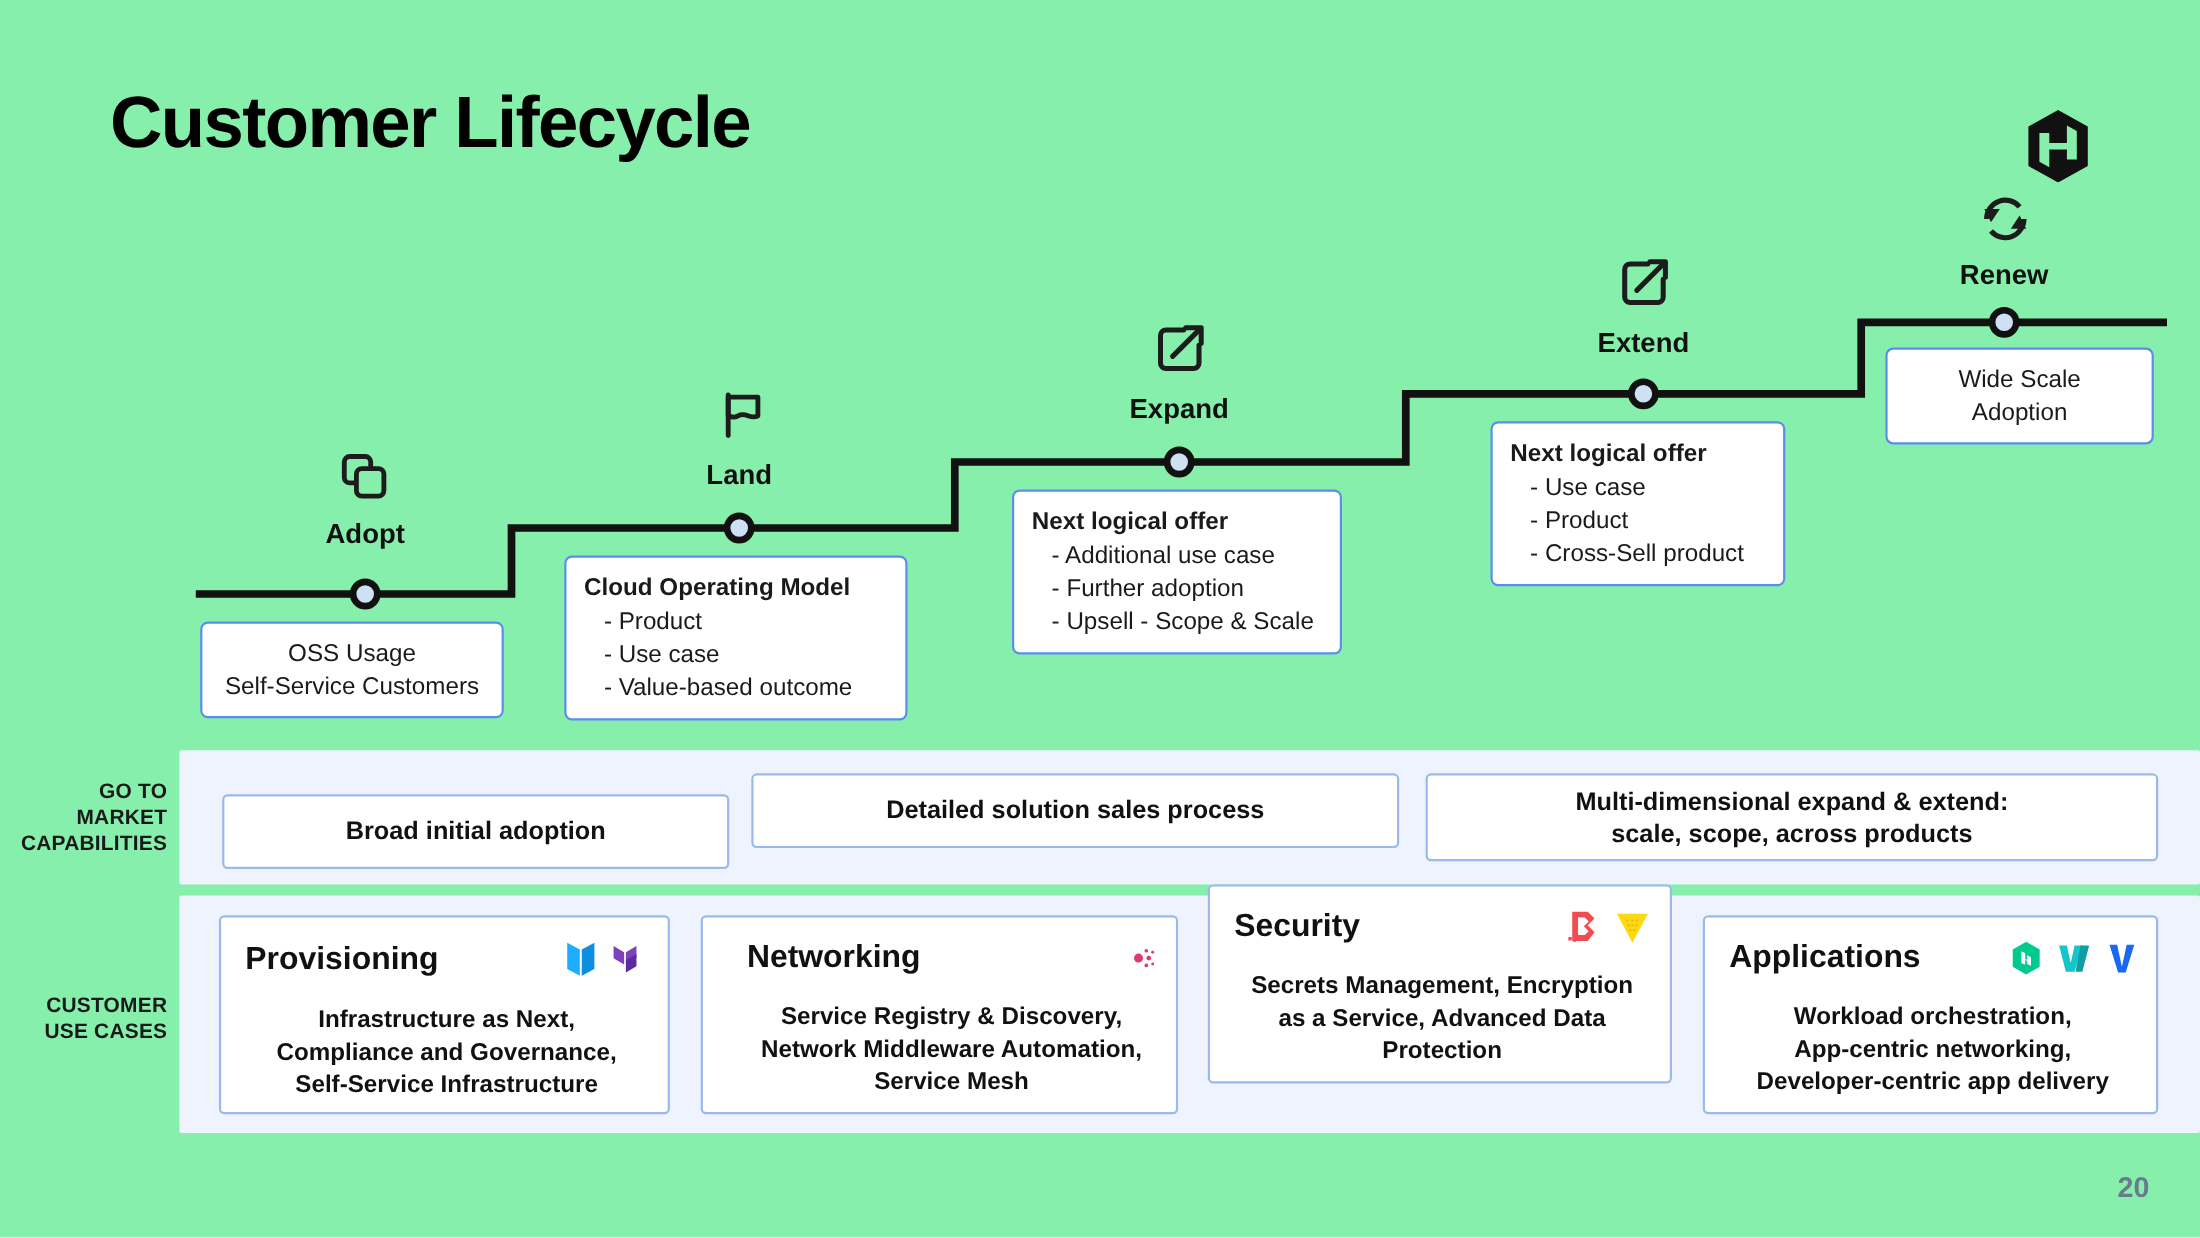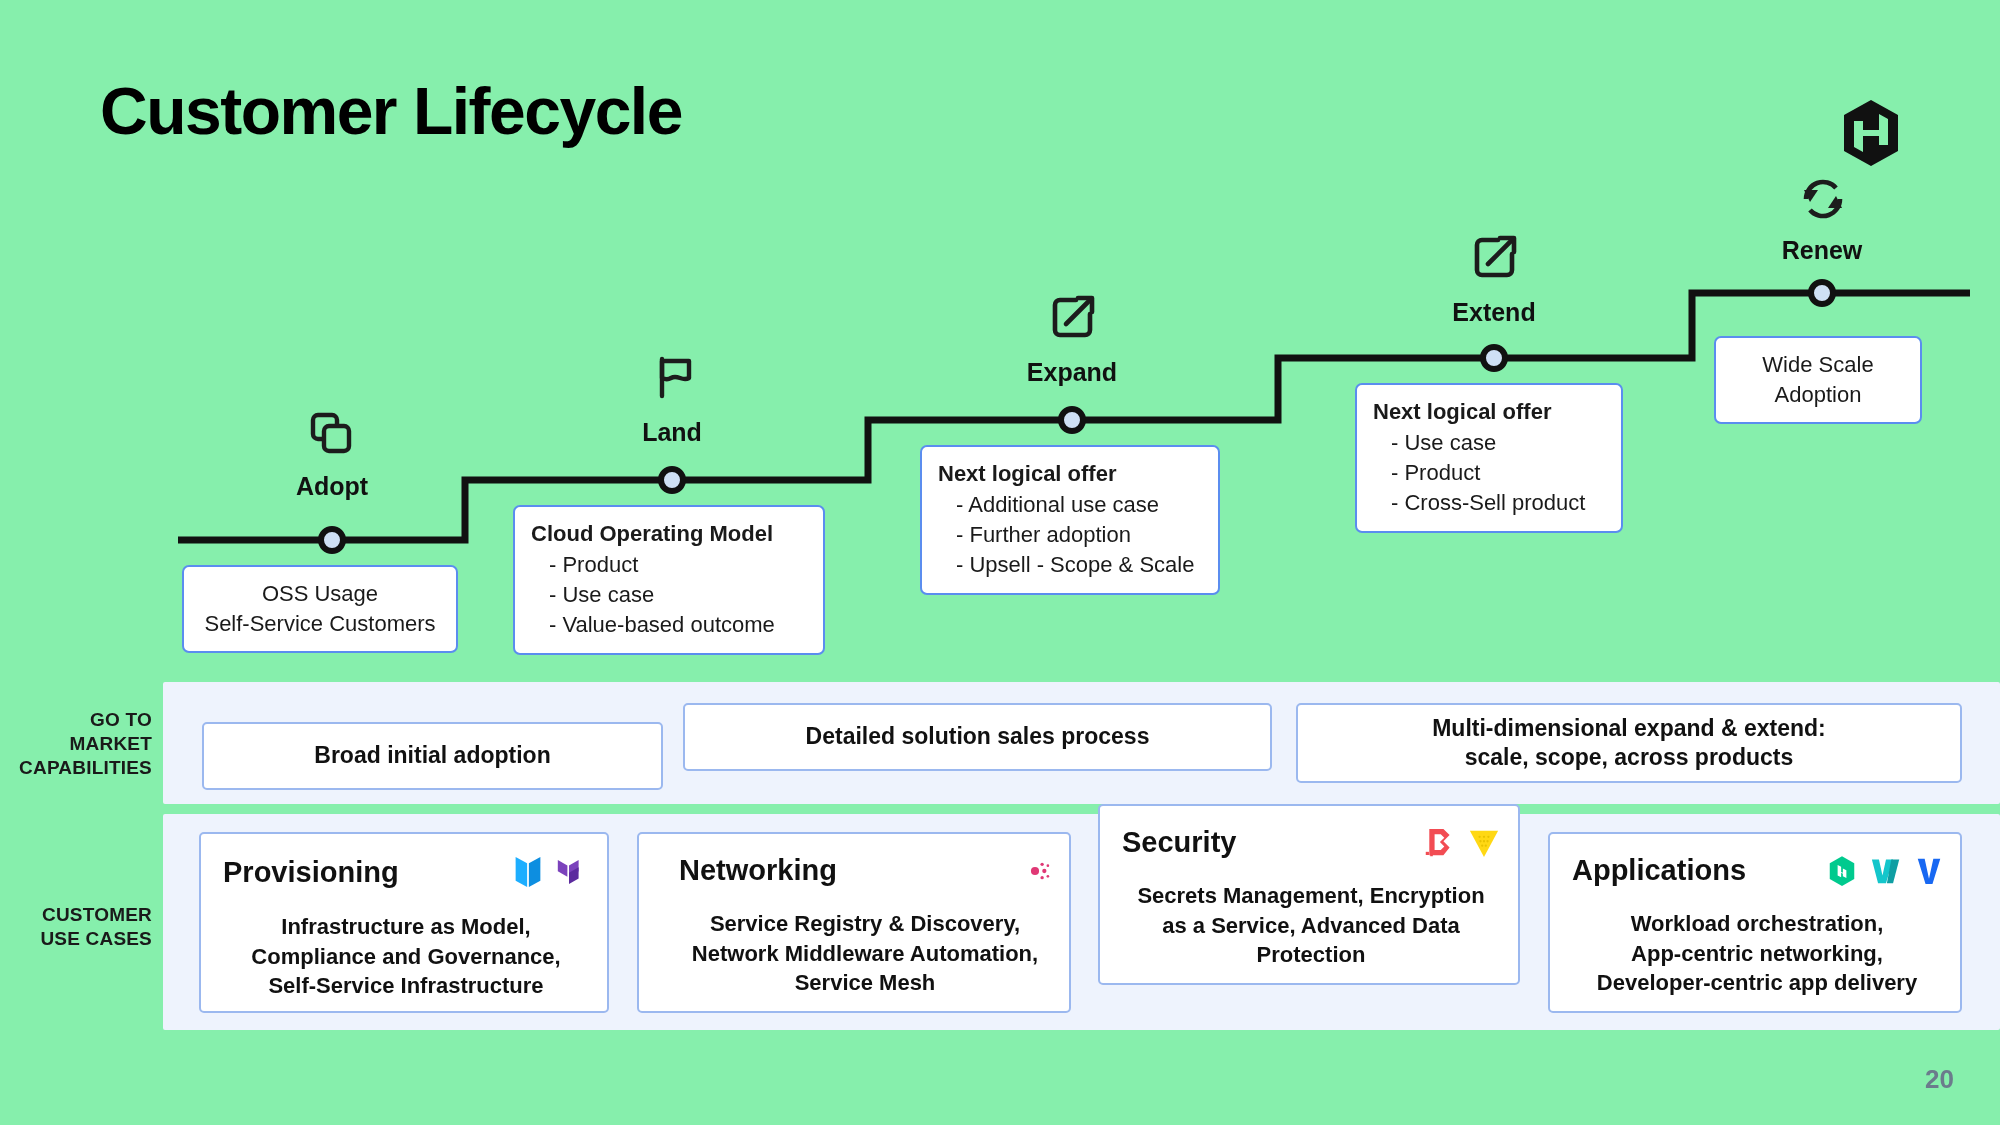--- a/index.html
+++ b/index.html
@@ -178,21 +178,21 @@
     
     <div class="stage-icon" style="left:1796px; top:172px;">
       <svg viewBox="0 0 54 54" width="54" height="54" fill="none" stroke="#1c1c1c" stroke-width="4.6" stroke-linecap="butt" aria-hidden="true">
         <path d="M44 27 a17 17 0 0 1 -30 11"></path>
         <path d="M10 27 a17 17 0 0 1 30 -11"></path>
         <polygon points="8,18 22,18 14,30" fill="#1c1c1c" stroke="none"></polygon>
         <polygon points="46,36 32,36 40,24" fill="#1c1c1c" stroke="none"></polygon>
       </svg>
     </div>
     <div class="stage-label" style="left:1722px; top:236px; width:200px;">Renew</div>
-    <div class="callout centered" style="left:1714px; top:336px; width:208px;">
+    <div class="callout centered" style="left:1714px; top:316px; width:244px;">
       <span class="c-line">Wide Scale</span><br>
       <span class="c-line">Adoption</span>
     </div>
   </div>
 
   <div class="band" style="left:163px; top:682px; width:1837px; height:122px;"></div>
   <div class="band-label" style="left:0px; top:708px; width:152px;">
     <span>GO TO</span><br>
     <span>MARKET</span><br>
     <span>CAPABILITIES</span>
@@ -230,21 +230,21 @@
         <span>
           <svg viewBox="0 0 40 40" width="32" height="32" aria-hidden="true">
             <path fill="#7b42bc" d="M1 5 L13 12 L13 26 L1 19 Z"></path>
             <path fill="#7b42bc" d="M15 12 L27 5 L27 19 L15 26 Z"></path>
             <path fill="#5c2b9e" d="M15 27 L27 20 L27 34 L15 41 Z" transform="translate(0,-6)"></path>
           </svg>
         </span>
       </span>
     </div>
     <div class="uc-body">
-      <span>Infrastructure as Model,</span><br>
+      <span>Infrastructure as Next,</span><br>
       <span>Compliance and Governance,</span><br>
       <span>Self-Service Infrastructure</span>
     </div>
   </div>
 
   <div class="uc-card" style="left:637px; top:832px; width:434px; height:181px;padding-left:40px;">
     <div class="uc-head-row">
       <span class="uc-title">Networking</span>
       <span class="uc-icons">
         <span>

